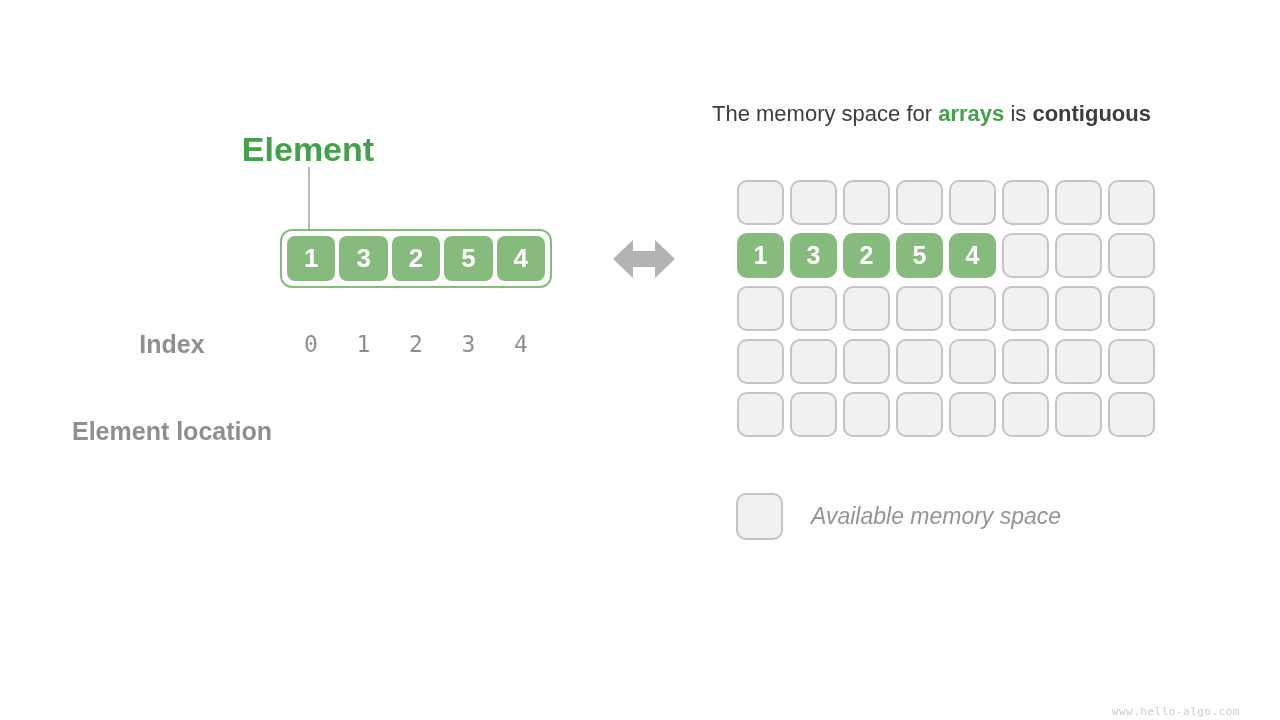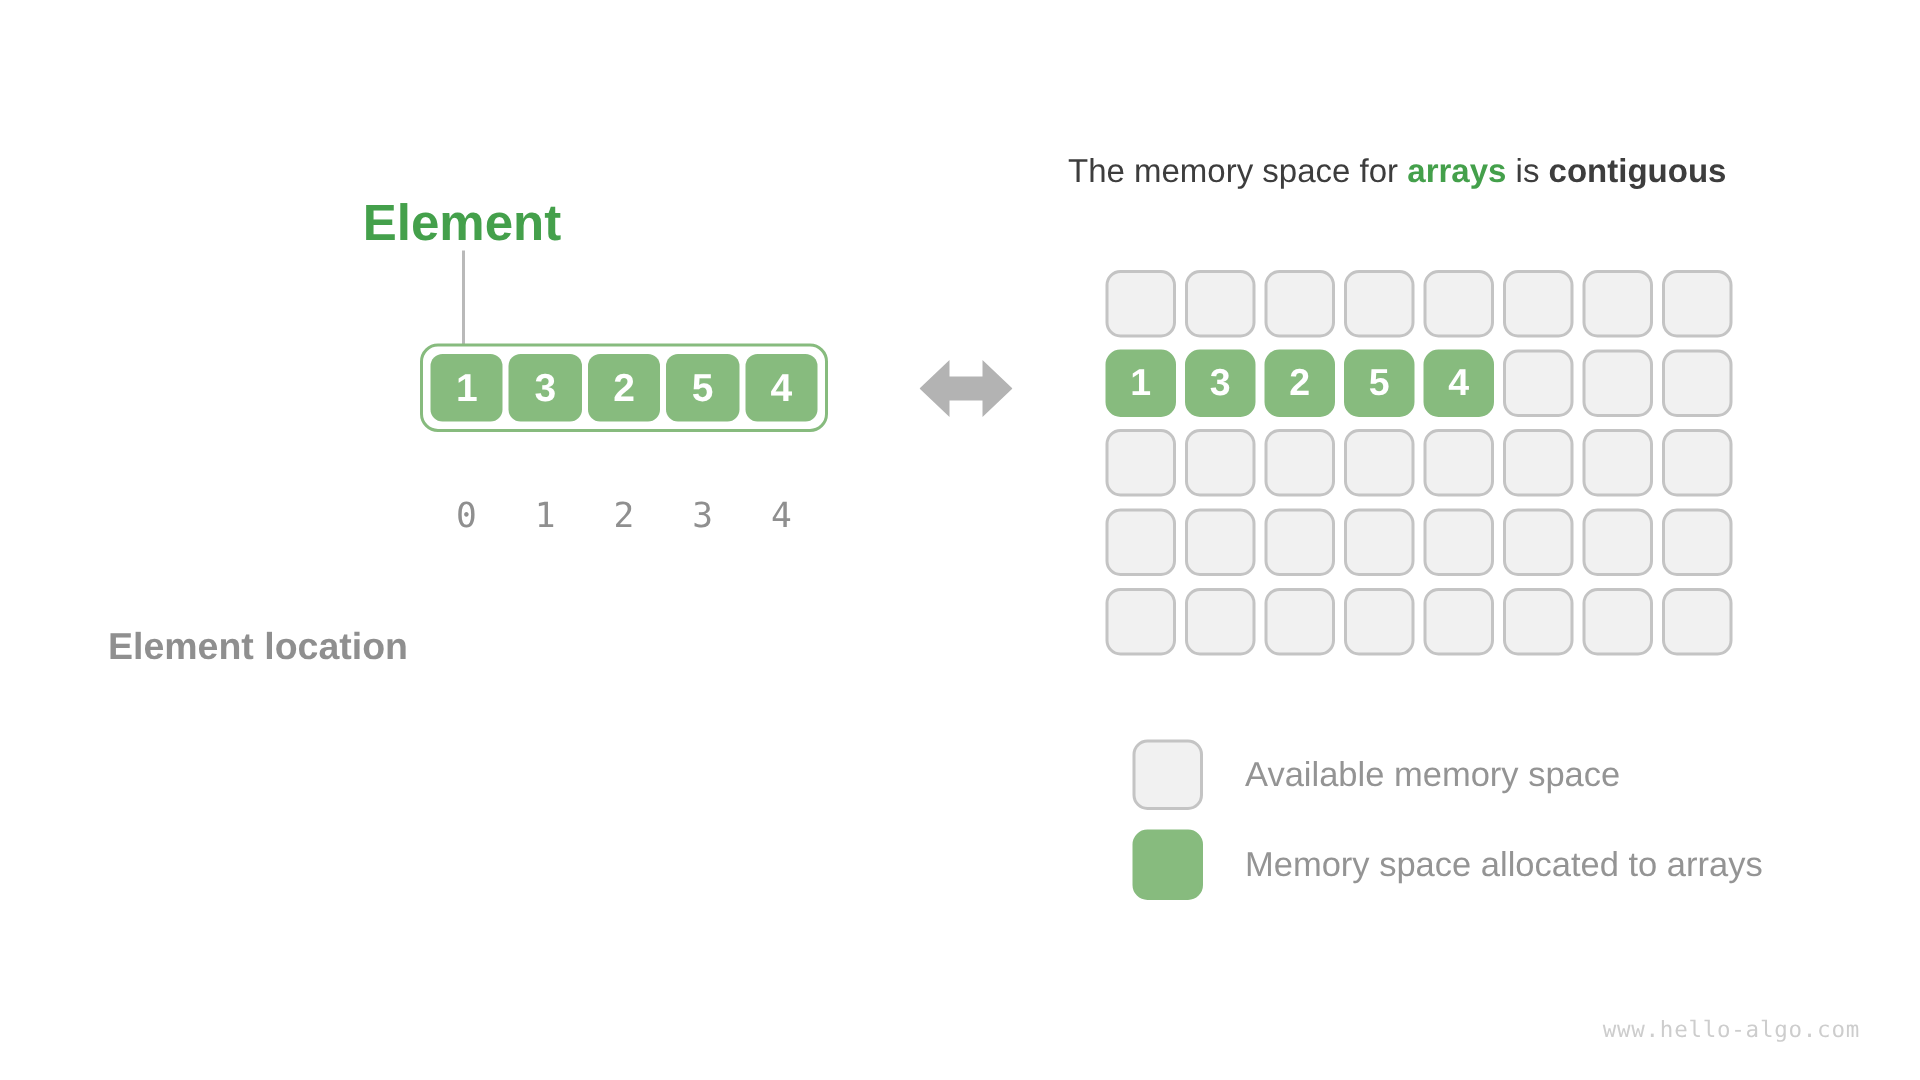--- a/index.html
+++ b/index.html
@@ -77,57 +77,58 @@
     border:2px solid var(--cell_border,#c4c4c4);
     border-radius:10px;
     display:flex;align-items:center;justify-content:center;
   }
   .mem-cell.allocated{
     background:var(--green_cell,#87bb7e);
     border-color:var(--green_cell,#87bb7e);
     color:#ffffff;font-size:25px;font-weight:700;
   }
 
-  .legend{position:absolute;left:755px;top:493px;}
+  .legend{position:absolute;left:736px;top:493px;font-style:italic;}
   .legend-row{display:flex;align-items:center;height:47px;margin-bottom:13px;}
   .legend-swatch{
     width:47px;height:47px;box-sizing:border-box;border-radius:10px;flex:0 0 auto;
   }
   .legend-swatch.available{
     background:var(--cell_bg,#f1f1f1);border:2px solid var(--cell_border,#c4c4c4);
   }
   .legend-swatch.allocated{
     background:var(--green_cell,#87bb7e);border:2px solid var(--green_cell,#87bb7e);
   }
   .legend-label{
     margin-left:28px;font-size:23px;color:#949494;
   }
 
   .watermark{
-    position:absolute;right:40px;top:677px;
-    font-family:"DejaVu Sans Mono",monospace;font-size:15px;
+    position:absolute;right:40px;top:705px;
+    font-family:"DejaVu Sans Mono",monospace;font-size:11px;
     letter-spacing:0.5px;color:var(--watermark,#cdcdcd);
   }
 </style>
 </head>
 <body>
 
 <div class="canvas">
 
   <div class="element-label">Element</div>
   <div class="element-line"></div>
 
   <div class="array-box" id="array-box">
       <div class="array-cell">1</div>
       <div class="array-cell">3</div>
       <div class="array-cell">2</div>
       <div class="array-cell">5</div>
       <div class="array-cell">4</div>
     </div>
 
+  <div class="side-label index-label">Index</div>
   <div class="num-row index-row" id="index-row">
       <div class="num-slot">0</div>
       <div class="num-slot">1</div>
       <div class="num-slot">2</div>
       <div class="num-slot">3</div>
       <div class="num-slot">4</div>
     </div>
 
   <div class="side-label memory-label">Element location</div>
 
@@ -178,20 +179,16 @@
       <div class="mem-cell"></div>
       <div class="mem-cell"></div>
       <div class="mem-cell"></div>
     </div>
 
   <div class="legend" id="legend">
       <div class="legend-row">
         <div class="legend-swatch available"></div>
         <div class="legend-label" style="display: inline-block;">Available memory space</div>
       </div>
-      <div class="legend-row">
-        <div class="legend-swatch allocated"></div>
-        <div class="legend-label" style="display: inline-block;">Memory space allocated to arrays</div>
-      </div>
     </div>
 
   <div class="watermark">www.hello-algo.com</div>
 </div>
 
 </body></html>

